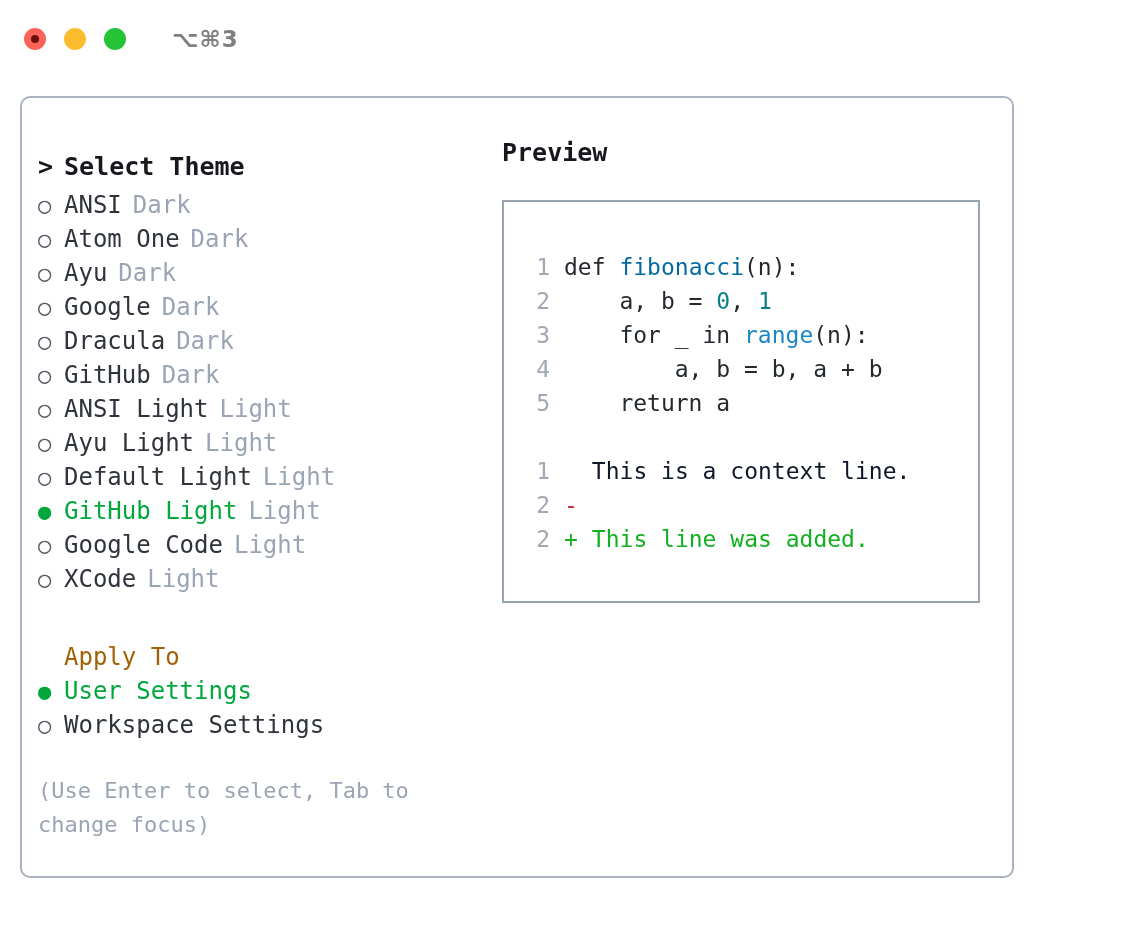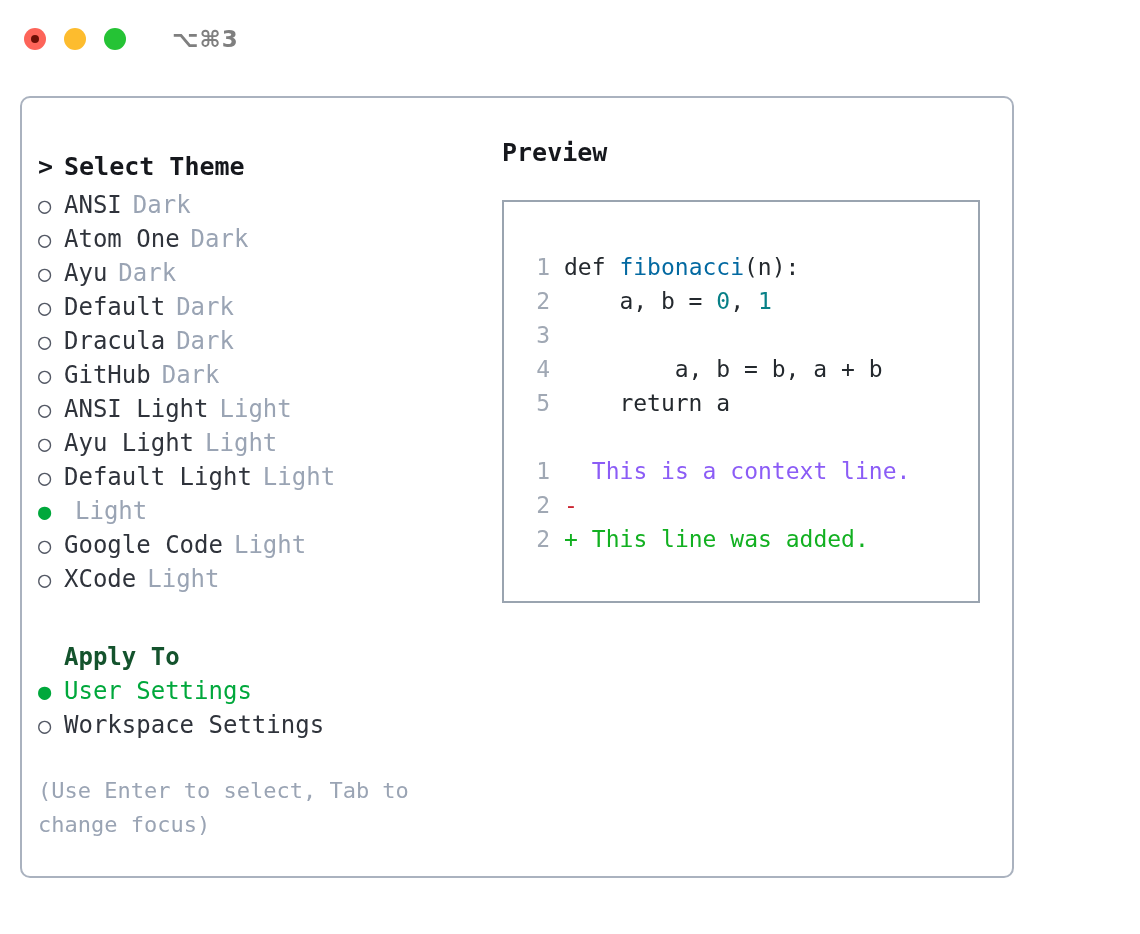--- a/index.html
+++ b/index.html
@@ -131,22 +131,22 @@
   }
 
   .label { color: #2f333b; }
   .label.sel { color: #00a83c; }
   .suffix {
     color: #9aa4b4;
     margin-left: 11px;
   }
 
   .section-head {
-    font-weight: 700;
-    color: #14532d;
+    font-weight: 400;
+    color: #a16207;
   }
 
   .spacer-md { height: 44px; }
 
   .hint {
     margin-top: 32px;
     font-size: 22px;
     line-height: 34px;
     color: #9aa4b4;
     width: 400px;
@@ -193,21 +193,21 @@
     flex: 0 0 14px;
     width: 14px;
   }
   .code-text { color: #24292e; }
 
   .tok-def  { color: #24292e; text-align: right; }
   .tok-fn   { color: #0369a1; }
   .tok-num  { color: #088087; }
   .tok-call { color: #1b87c4; }
 
-  .diff-ctx { color: #8b5cf6; text-align: center; }
+  .diff-ctx { color: #0f172a; text-align: center; }
   .diff-del { color: #cb2431; }
   .diff-add { color: #12b021; text-align: right; }
   .gutter.del { color: #cb2431; }
   .gutter.add { color: #12b021; }
   .gutter.ctx { color: #6a737d; }
 
   .blank-line { height: 34px; }
 </style>
 </head>
 <body>
@@ -244,21 +244,21 @@
               <span class="label">Atom One</span>
               <span class="suffix">Dark</span>
             </div>
             <div class="row">
               <span class="marker">○</span>
               <span class="label">Ayu</span>
               <span class="suffix">Dark</span>
             </div>
             <div class="row">
               <span class="marker">○</span>
-              <span class="label">Default</span>
+              <span class="label">Google</span>
               <span class="suffix">Dark</span>
             </div>
             <div class="row">
               <span class="marker">○</span>
               <span class="label">Dracula</span>
               <span class="suffix">Dark</span>
             </div>
             <div class="row">
               <span class="marker">○</span>
               <span class="label">GitHub</span>
@@ -274,20 +274,21 @@
               <span class="label">Ayu Light</span>
               <span class="suffix">Light</span>
             </div>
             <div class="row">
               <span class="marker">○</span>
               <span class="label">Default Light</span>
               <span class="suffix">Light</span>
             </div>
             <div class="row">
               <span class="marker sel">●</span>
+              <span class="label sel">GitHub Light</span>
               <span class="suffix">Light</span>
             </div>
             <div class="row">
               <span class="marker">○</span>
               <span class="label">Google Code</span>
               <span class="suffix">Light</span>
             </div>
             <div class="row">
               <span class="marker">○</span>
               <span class="label">XCode</span>
@@ -315,21 +316,21 @@
 
         <div class="hint">(Use Enter to select, Tab to change focus)</div>
       </div>
 
       <div class="right-col">
         <div class="preview-title">Preview</div>
         <div class="code-box">
           <div id="code-lines">
               <div class="code-line"><span class="lnum">1</span><span><span class="tok-def">def </span><span class="tok-fn">fibonacci</span><span class="code-text">(n):</span></span></div>
               <div class="code-line"><span class="lnum">2</span><span><span class="code-text">    a, b = </span><span class="tok-num">0</span><span class="code-text">, </span><span class="tok-num">1</span></span></div>
-              <div class="code-line"><span class="lnum">3</span></div>
+              <div class="code-line"><span class="lnum">3</span><span><span class="code-text">    for _ in </span><span class="tok-call">range</span><span class="code-text">(n):</span></span></div>
               <div class="code-line"><span class="lnum">4</span><span><span class="code-text">        a, b = b, a + b</span></span></div>
               <div class="code-line"><span class="lnum">5</span><span><span class="code-text">    return a</span></span></div>
             </div>
           <div class="blank-line"></div>
           <div id="diff-lines">
               <div class="code-line"><span class="lnum">1</span><span class="gutter ctx"> </span><span class="diff-ctx"> This is a context line.</span></div>
               <div class="code-line"><span class="lnum">2</span><span class="gutter del">-</span></div>
               <div class="code-line"><span class="lnum">2</span><span class="gutter add">+</span><span class="diff-add"> This line was added.</span></div>
             </div>
         </div>

